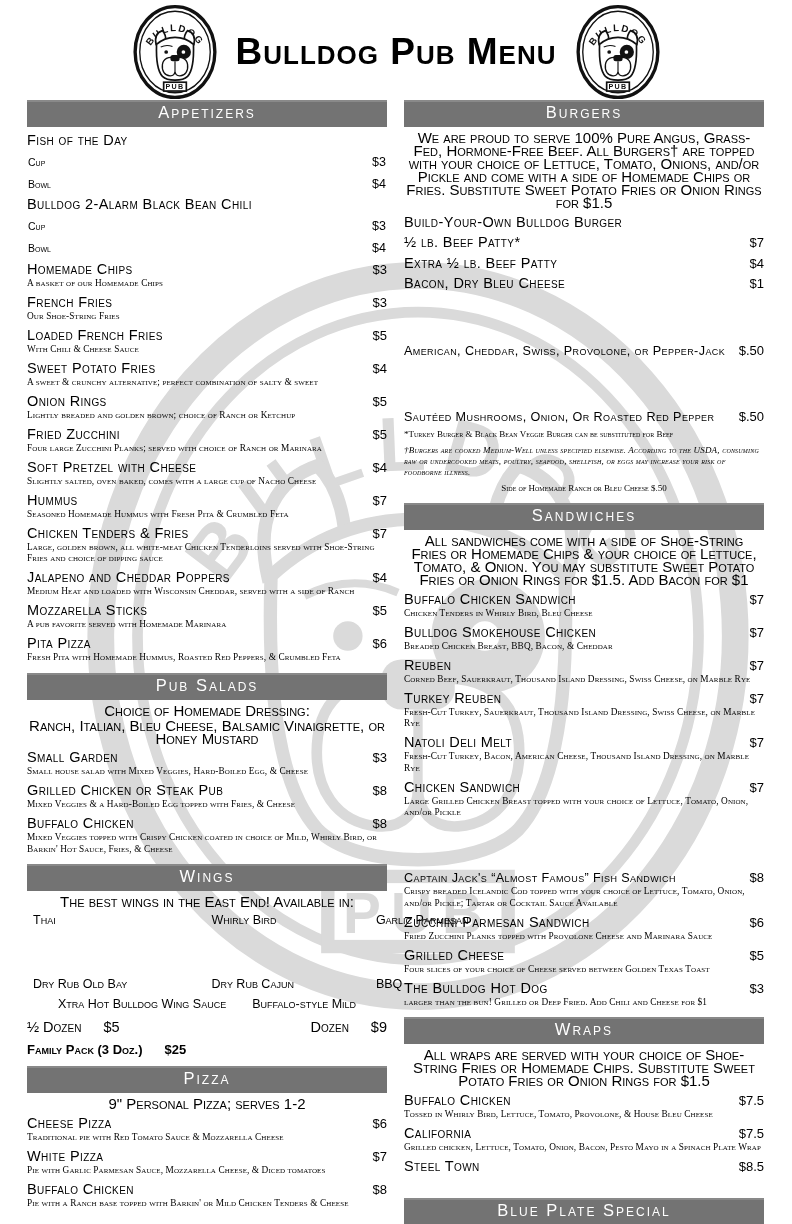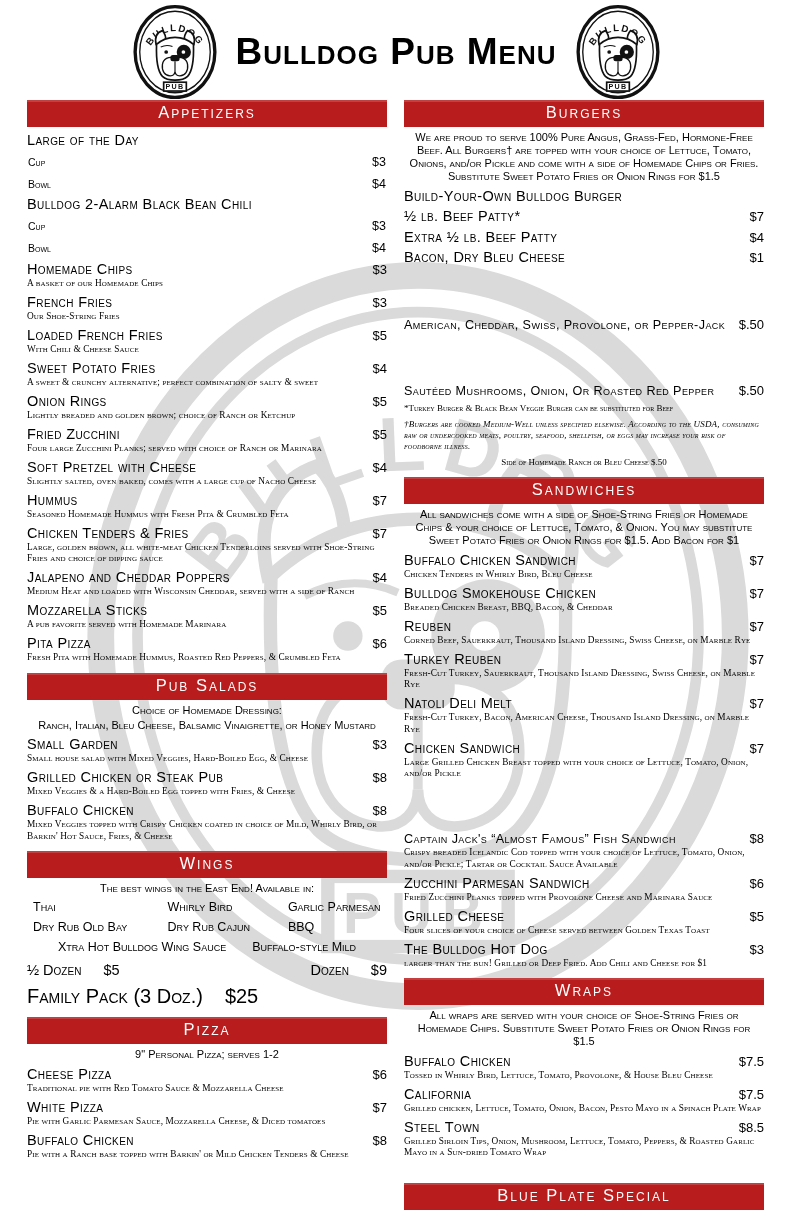--- a/index.html
+++ b/index.html
@@ -19,47 +19,47 @@
   
   .menu-header { position:relative; z-index:1; display:flex; align-items:center; justify-content:center; gap:16px; padding-top:5px; height:98px; }
   .logo { width:90px; height:94px; color:#111; flex:0 0 auto; }
   .page-title { font-size:37px; font-weight:bold; margin:0; letter-spacing:1px; white-space:nowrap; }
 
   
   .columns { position:relative; z-index:1; display:flex; gap:17px; padding:2px 27px 0 27px; }
   .col { width:360px; }
 
   .bar {
-    background:#b91c1c; color:#fff; text-align:center;
+    background:#737373; color:#fff; text-align:center;
     font-size:16.5px; letter-spacing:2px; padding:3px 0 5px;
     margin:9px 0 4px; box-shadow: inset 0 2px 0 rgba(255,255,255,0.16);
   }
   .bar.first { margin-top:0; }
   .bar.mt-lg { margin-top:24px; }
 
   .item { margin-top:4.5px; }
   .row { display:flex; justify-content:space-between; align-items:baseline; }
   .name { font-size:14.5px; letter-spacing:0.4px; }
   .name.tight { font-size:12.6px;margin-top:48px; }
   .price { font-size:13px; margin-left:8px; white-space:nowrap; }
   .desc { font-size:9.3px; line-height:11.5px; letter-spacing:0.1px; margin-top:1px;font-family:Liberation Serif, serif; }
   .sub { display:flex; justify-content:space-between; align-items:baseline; font-size:10.5px; padding:7px 1px 1px; }
   .sub .price { font-size:12.5px; }
 
-  .intro { text-align:center; font-size:11px; line-height:13px; margin:2px 2px 2px; }
+  .intro { text-align:center; font-size:15px; line-height:13px; margin:2px 2px 2px; }
   .fineprint { font-size:9px; line-height:11px; margin-top:5px;font-family:Liberation Serif, serif; }
   .fineprint.italic { font-style:italic; letter-spacing:0.2px; }
   .center { text-align:center; }
 
   
-  .w-grid { display:grid; grid-template-columns:38% 34% 28%; font-size:12.5px; line-height:20px; padding-left:6px; margin-top:2px; }
+  .w-grid { display:grid; grid-template-columns:38% 34% 28%; font-size:12.5px; line-height:20px; padding-left:6px; margin-top:2px;gap:44px; }
   .w-center { display:flex; justify-content:center; gap:26px; font-size:12.5px; line-height:20px; }
   .w-prices { display:flex; justify-content:space-between; align-items:baseline; font-size:14.5px; margin-top:5px; }
   .w-dozen { display:flex; gap:22px; align-items:baseline; }
-  .w-family { font-size:20px; margin-top:7px; }
+  .w-family { font-size:13px; margin-top:7px;font-weight:bold; }
 
   .bp-text { font-size:11px; line-height:15.5px; margin-top:15px; letter-spacing:0.2px; }
 </style>
 </head>
 <body>
 
 <svg width="0" height="0" style="position:absolute" aria-hidden="true">
   <symbol id="bulldog-emblem" viewBox="0 0 100 112">
     <ellipse cx="50" cy="56" rx="47.5" ry="54" fill="none" stroke="currentColor" stroke-width="4"></ellipse>
     <ellipse cx="50" cy="56" rx="42" ry="48.5" fill="none" stroke="currentColor" stroke-width="1.6"></ellipse>
@@ -101,21 +101,21 @@
   </header>
 
   <main class="columns">
 
     <section class="col">
 
       <div class="bar first">Appetizers</div>
 
       <div class="item">
         <div class="row">
-          <span class="name">Large of the Day</span>
+          <span class="name">Fish of the Day</span>
         </div>
         <div class="sub">
           <span>Cup</span>
           <span class="price">$3</span>
         </div>
         <div class="sub">
           <span>Bowl</span>
           <span class="price">$4</span>
         </div>
       </div>
@@ -461,21 +461,20 @@
           <span class="price">$7.5</span>
         </div>
         <div class="desc">Grilled chicken, Lettuce, Tomato, Onion, Bacon, Pesto Mayo in a Spinach Plate Wrap</div>
       </div>
 
       <div class="item">
         <div class="row">
           <span class="name">Steel Town</span>
           <span class="price">$8.5</span>
         </div>
-        <div class="desc">Grilled Sirloin Tips, Onion, Mushroom, Lettuce, Tomato, Peppers, &amp; Roasted Garlic Mayo in a Sun-dried Tomato Wrap</div>
       </div>
 
       <div class="bar mt-lg">Blue Plate Special</div>
       <div class="bp-text">Every Friday Night the Bulldog Pub will feature a Blue Plate Dinner Special. Please ask your Server for details</div>
 
     </section>
   </main>
 </div>
 
 </body></html>

